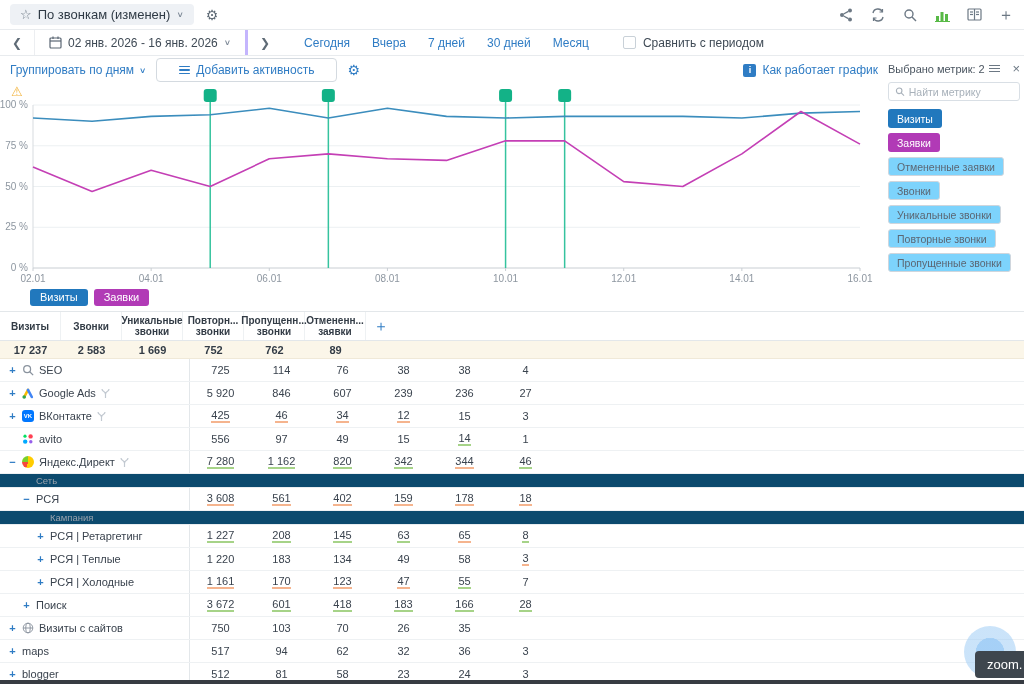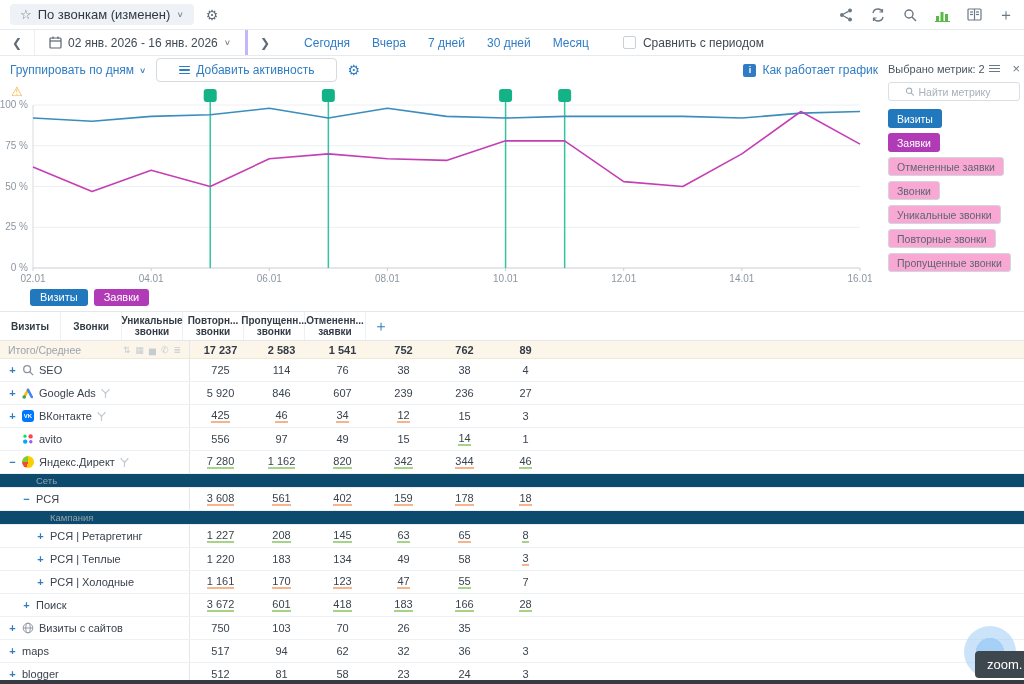--- a/index.html
+++ b/index.html
@@ -52,27 +52,27 @@
   .legend { position:absolute; left:30px; top:205px; display:flex; gap:6px; }
   .lg-chip { color:#fff; font-size:11px; border-radius:3px; padding:2px 10px 3px; cursor:pointer; }
   
   .mpanel { position:absolute; top:62px; left:888px; width:132px; }
   .mp-head { display:flex; align-items:center; font-size:11px; color:#4a5560; }
   .mp-head .bars-g { width:11px; height:8px; position:relative; margin-left:auto; cursor:pointer; }
   .bars-g i { position:absolute; left:0; width:11px; height:1.4px; background:#6c7884; }
   .bars-g i:nth-child(1){top:0} .bars-g i:nth-child(2){top:3.2px} .bars-g i:nth-child(3){top:6.4px}
   .mp-close { margin-left:12px; color:#6c7884; font-size:13px; cursor:pointer; line-height:1; }
   .mp-search { margin-top:7px; display:flex; align-items:center; gap:4px; border:1px solid #d9dfe5;
-    border-radius:3px; height:19px; padding:0 16px; background:#fff; }
+    border-radius:3px; height:19px; padding:0 6px; background:#fff; }
   .mp-search input { border:none; outline:none; width:100%; font-size:10.5px; color:#4a5560;
     font-family:"Liberation Sans",sans-serif; }
   .mp-search input::placeholder { color:#a8b1ba; }
   .chips { margin-top:8px; display:flex; flex-direction:column; align-items:flex-start; gap:5px; }
   .chip { font-size:10.5px; border-radius:3px; padding:2.5px 8px; cursor:pointer;
-    border:1px solid #cfd6dd; color:#5b6673; background:#f9a8d4; white-space:nowrap; }
+    border:1px solid #cfd6dd; color:#5b6673; background:#7dd3fc; white-space:nowrap; }
   .chip.sel { border:none; color:#fff; padding:3.5px 9px; }
   
   .table { position:absolute; top:311px; left:0; width:1024px; border-top:1px solid #e3e7ea; }
   .thead { display:flex; height:29px; border-bottom:1px solid #e3e7ea; align-items:stretch; }
   .th-name { width:190px; display:flex; align-items:center; padding:0 8px;
     border-right:1px solid #e3e7ea; font-weight:bold; font-size:11px; color:#333c46; }
   .th-name .sicon { margin-left:auto; }
   .hcell { width:61px; display:flex; align-items:center; justify-content:center; text-align:center;
     font-weight:bold; font-size:10px; color:#333c46; line-height:1.1; border-right:1px solid #eef1f3;
     padding:0 2px; cursor:pointer; }
@@ -298,38 +298,28 @@
           <div class="hcell">Звонки</div>
           <div class="hcell">Уникальные звонки</div>
           <div class="hcell">Повторн... звонки</div>
           <div class="hcell">Пропущенн... звонки</div>
           <div class="hcell">Отмененн... заявки</div>
         </div>
       <div class="h-plus">＋</div>
     </div>
     <div id="table-rows">
         <div class="trow total">
-          <div class="tname">
-            <span>Итого/Среднее</span>
-            <span class="tools">
-              <span>⇅</span>
-              <span>▦</span>
-              <span>▅</span>
-              <span>✆</span>
-              <span>≣</span>
-            </span>
-          </div>
           <div class="tcell">
             <span>17 237</span>
           </div>
           <div class="tcell">
             <span>2 583</span>
           </div>
           <div class="tcell">
-            <span>1 541</span>
+            <span>1 669</span>
           </div>
           <div class="tcell">
             <span>752</span>
           </div>
           <div class="tcell">
             <span>762</span>
           </div>
           <div class="tcell">
             <span>89</span>
           </div>

